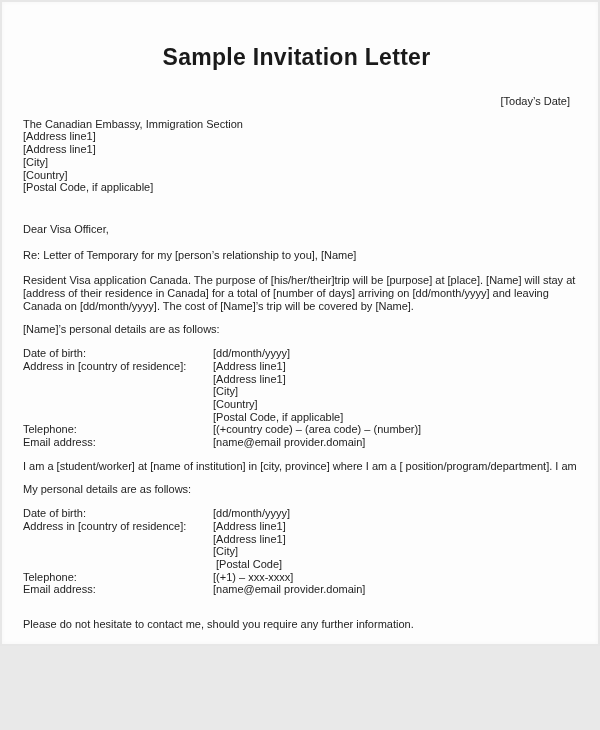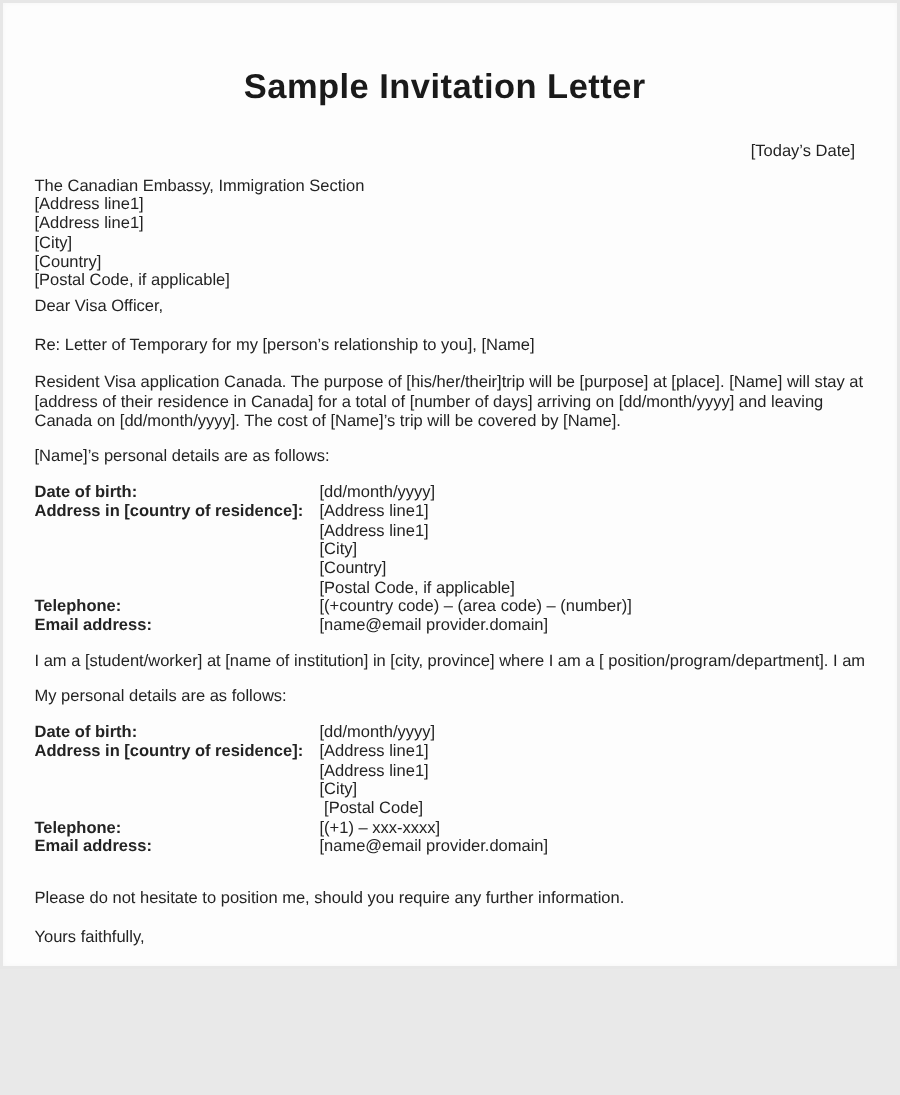--- a/index.html
+++ b/index.html
@@ -24,28 +24,28 @@
     padding-top: 44px;
     font-size: 23px;
     line-height: 27px;
     font-weight: bold;
     text-align: center;
     color: #1a1a1a;
     letter-spacing: 0.3px;
   }
   .date-line { text-align: right; margin-top: 24px; }
   .recipient-block { margin-top: 10px; }
-  .salutation { margin-top: 4px; }
+  .salutation { margin-top: 29px; }
   .subject-line { margin-top: 13px; }
   .paragraph { margin-top: 13px; }
   .paragraph.tight { margin-top: 11px; }
   .details-intro { margin-top: 11px; }
   .details-table { margin-top: 11px; }
   .details-row { display: flex; align-items: flex-start; }
-  .details-label { flex: 0 0 190px; width: 190px; font-weight: bold; }
+  .details-label { flex: 0 0 190px; width: 190px; }
   .details-values { flex: 1 1 auto; }
   .details-values .value-line, .details-label, .line { white-space: pre; }
   .paragraph .line { white-space: pre; }
   .closing-paragraph { margin-top: 22px; }
   .valediction { margin-top: 13px; }
   .signature-line { margin-top: 22px; }
 </style>
 </head>
 <body>
 
@@ -136,19 +136,19 @@
       </div>
     </div>
     <div class="details-row">
       <div class="details-label">Email address:</div>
       <div class="details-values">
         <div class="value-line">[name@email provider.domain]</div>
       </div>
     </div>
   </div>
 
-  <div class="closing-paragraph">Please do not hesitate to position me, should you require any further information.</div>
+  <div class="closing-paragraph">Please do not hesitate to contact me, should you require any further information.</div>
 
   <div class="valediction">Yours faithfully,</div>
 
   <div class="signature-line">[Your signature]</div>
 
 </div>
 
 </body></html>

